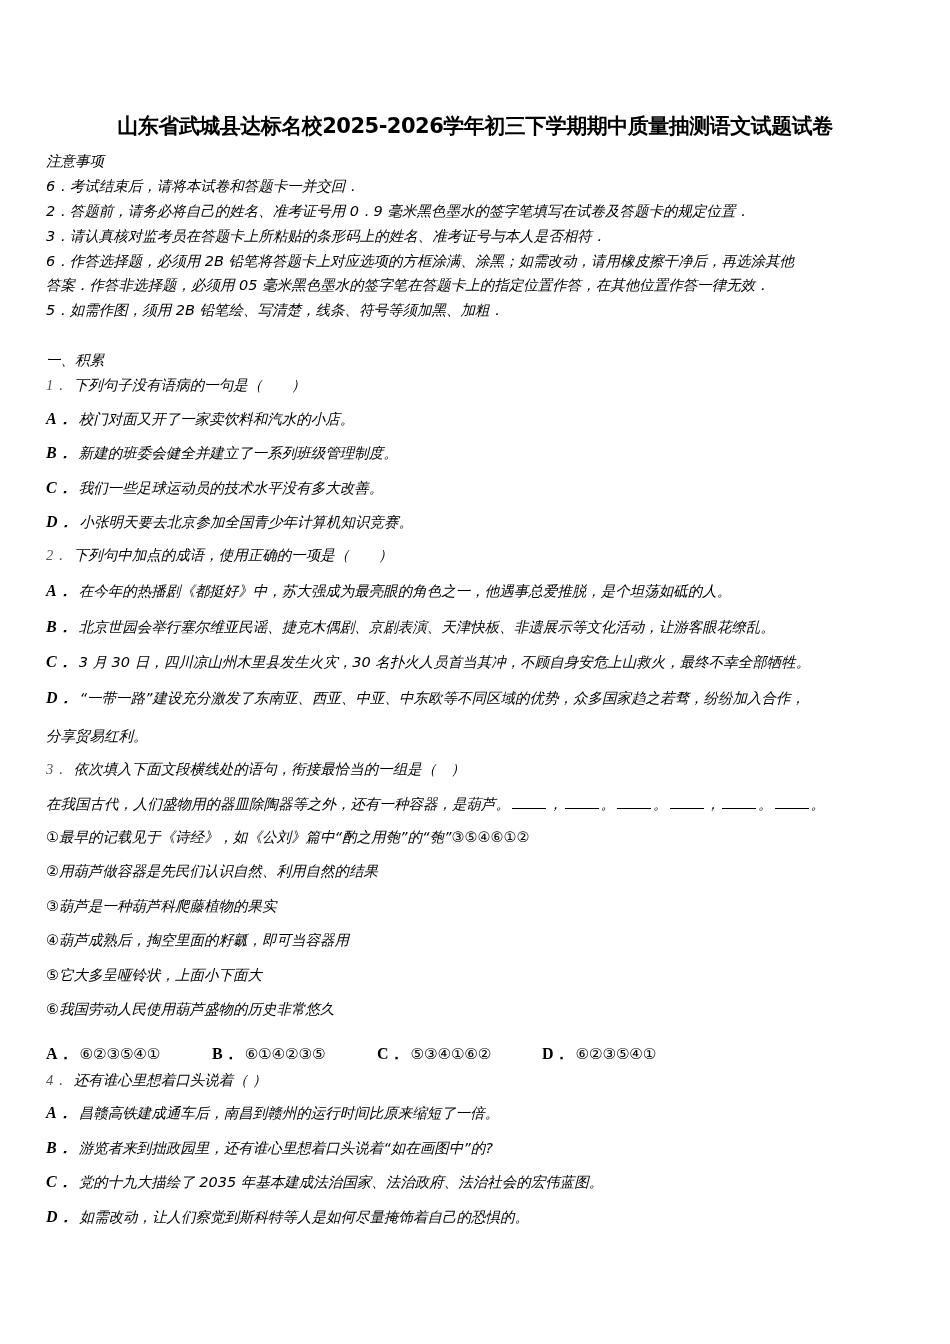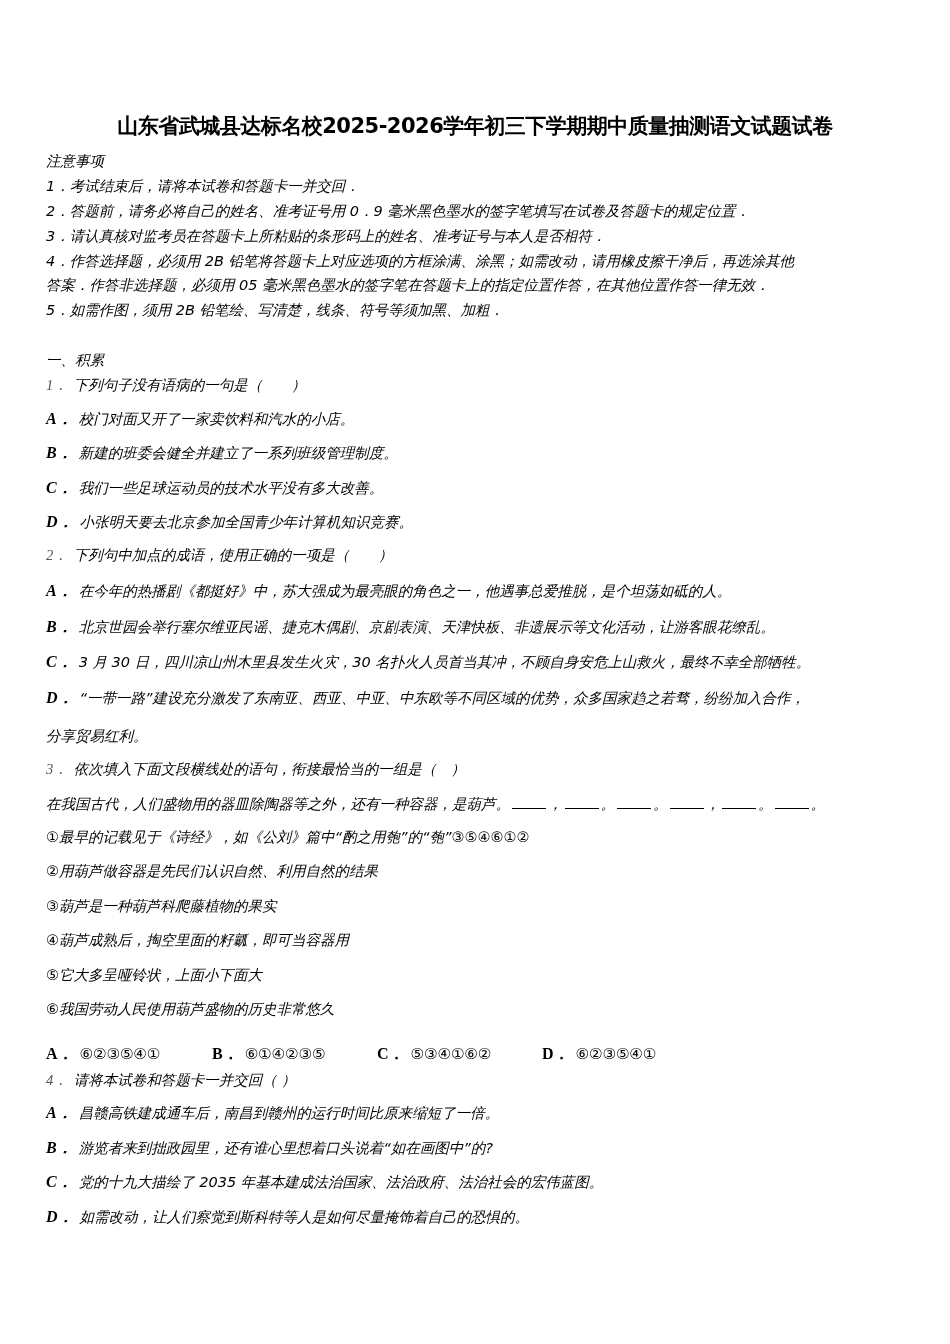--- a/index.html
+++ b/index.html
@@ -31,24 +31,24 @@
   .choice-row { position: absolute; top: 1036px; left: 46px; font-size: 15px; }
   .choice { position: absolute; white-space: nowrap; margin-top: 8px; }
 </style>
 </head>
 <body>
 
 <div>
   <div class="title">山东省武城县达标名校2025-2026学年初三下学期期中质量抽测语文试题试卷</div>
 
   <div class="line notice" style="top:151px">注意事项</div>
-  <div class="line notice" style="top:176px">1．考试结束后，请将本试卷和答题卡一并交回．</div>
+  <div class="line notice" style="top:176px">6．考试结束后，请将本试卷和答题卡一并交回．</div>
   <div class="line notice" style="top:201px">2．答题前，请务必将自己的姓名、准考证号用 0．9 毫米黑色墨水的签字笔填写在试卷及答题卡的规定位置．</div>
   <div class="line notice" style="top:226px">3．请认真核对监考员在答题卡上所粘贴的条形码上的姓名、准考证号与本人是否相符．</div>
-  <div class="line notice" style="top:251px">4．作答选择题，必须用 2B 铅笔将答题卡上对应选项的方框涂满、涂黑；如需改动，请用橡皮擦干净后，再选涂其他</div>
+  <div class="line notice" style="top:251px">6．作答选择题，必须用 2B 铅笔将答题卡上对应选项的方框涂满、涂黑；如需改动，请用橡皮擦干净后，再选涂其他</div>
   <div class="line notice" style="top:275px">答案．作答非选择题，必须用 05 毫米黑色墨水的签字笔在答题卡上的指定位置作答，在其他位置作答一律无效．</div>
   <div class="line notice" style="top:300px">5．如需作图，须用 2B 铅笔绘、写清楚，线条、符号等须加黑、加粗．</div>
 
   <div class="line" style="top:350px">一、积累</div>
 
   <div class="line" style="top:375px">
     <span class="qnum">1．</span><span>下列句子没有语病的一句是（　　）</span>
   </div>
   <div class="line" style="top:409px">
     <span class="opt-letter">A．</span><span>校门对面又开了一家卖饮料和汽水的小店。</span>
@@ -102,21 +102,21 @@
     </span>
     <span class="choice" style="left:331px">
       <span class="opt-letter">C．</span><span>⑤③④①⑥②</span>
     </span>
     <span class="choice" style="left:496px">
       <span class="opt-letter">D．</span><span>⑥②③⑤④①</span>
     </span>
   </div>
 
   <div class="line" style="top:1070px">
-    <span class="qnum">4．</span><span>请将本试卷和答题卡一并交回（ ）</span>
+    <span class="qnum">4．</span><span>还有谁心里想着口头说着（ ）</span>
   </div>
   <div class="line" style="top:1103px">
     <span class="opt-letter">A．</span><span>昌赣高铁建成通车后，南昌到赣州的运行时间比原来缩短了一倍。</span>
   </div>
   <div class="line" style="top:1138px">
     <span class="opt-letter">B．</span><span>游览者来到拙政园里，还有谁心里想着口头说着“如在画图中”的?</span>
   </div>
   <div class="line" style="top:1172px">
     <span class="opt-letter">C．</span><span>党的十九大描绘了 2035 年基本建成法治国家、法治政府、法治社会的宏伟蓝图。</span>
   </div>

